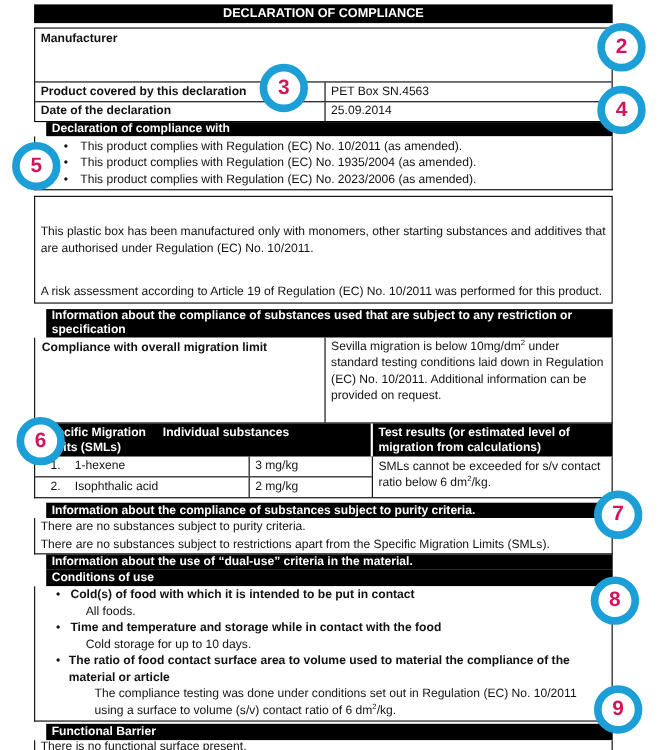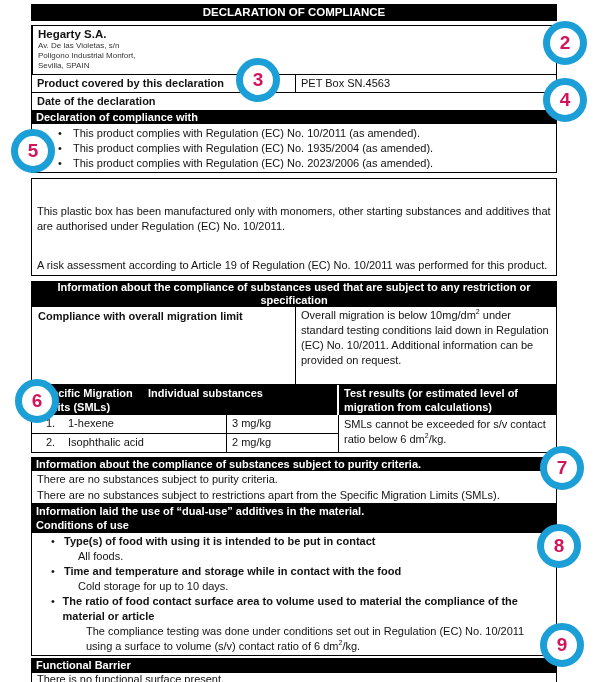--- a/index.html
+++ b/index.html
@@ -10,21 +10,21 @@
     font-family: "Liberation Sans", sans-serif; color: #121212; padding-left: 24px;
   }
   .doc { position: absolute; left: 31px; top: 4px; width: 526px; font-size: 11px; line-height: 15px; }
 
   .title-bar {
     background: #000; color: #fff; font-weight: 700; text-align: center;
     font-size: 11.5px; height: 17px; line-height: 17px; margin-bottom: 4px;
   }
   .bar {
     background: #000; color: #fff; font-weight: 700;
-    font-size: 11px; line-height: 14px; padding: 0 5px;
+    font-size: 11px; line-height: 14px; padding: 0 5px; margin-left: 11px;
   }
   .box { border: 1px solid #000; background: #fff; }
 
   
   .info-row { display: flex; }
   .info-row + .info-row { border-top: 1px solid #000; }
   .info-left { width: 263px; padding: 2px 5px; font-weight: 700; }
   .info-right { flex: 1; border-left: 1px solid #000; padding: 2px 5px; }
   .mfr-row { height: 48px; }
   .mfr-name { font-weight: 700; font-size: 11.5px; line-height: 13px; }
@@ -32,21 +32,21 @@
   .slim-row .info-left, .slim-row .info-right { padding-top: 1px; padding-bottom: 1px; }
 
   
   .bullets-box { padding: 2px 0 1px; border-top: none; }
   .bullet-line { display: flex; padding-left: 26px; line-height: 15px; }
   .bullet-line .dot { width: 15px; }
 
   .para-box { margin-top: 5px; padding: 1px 5px 2px; }
   .para-box .para { line-height: 15px; margin-top: 24px; }
 
-  .header2 { margin-top: 5px; line-height: 13px; padding: 0 5px; text-align: center; }
+  .header2 { margin-top: 5px; line-height: 13px; padding: 0 5px; }
 
   
   .compliance { display: flex; min-height: 78px; border-top: none; }
   .comp-left { width: 263px; padding: 2px 5px 2px 6px; font-weight: 700; }
   .comp-right { flex: 1; border-left: 1px solid #000; padding: 1px 5px; line-height: 15px; }
 
   
   .subs-header { display: flex; background: #000; color: #fff; font-weight: 700; min-height: 30px; }
   .subs-header .hc { padding: 1px 5px; line-height: 14px; }
   .hc1 { width: 194px; }
@@ -96,33 +96,29 @@
 </head>
 <body>
 
 <div class="page">
   <div class="doc">
 
     <div class="title-bar">DECLARATION OF COMPLIANCE</div>
 
     <div class="box">
       <div class="info-row mfr-row">
-        <div class="info-right">
-          <div class="mfr-name">Hegarty S.A.</div>
-          <div class="addr-line">Av. De las Violetas, s/n</div>
-          <div class="addr-line">Poligono Industrial Monfort,</div>
-          <div class="addr-line">Sevilla, SPAIN</div>
-        </div>
+        <div class="info-left">Manufacturer</div>
       </div>
       <div class="info-row slim-row">
         <div class="info-left">Product covered by this declaration</div>
         <div class="info-right">PET Box SN.4563</div>
       </div>
       <div class="info-row slim-row">
         <div class="info-left">Date of the declaration</div>
+        <div class="info-right">25.09.2014</div>
       </div>
     </div>
 
     <div class="bar" style="line-height:13px;">Declaration of compliance with</div>
 
     <div class="box bullets-box">
       <div class="bullet-line">
         <span class="dot">•</span>
         <span>This product complies with Regulation (EC) No. 10/2011 (as amended).</span>
       </div>
@@ -139,21 +135,21 @@
     <div class="box para-box">
       <div class="para">This plastic box has been manufactured only with monomers, other starting substances and additives that are authorised under Regulation (EC) No. 10/2011.</div>
       <div class="para">A risk assessment according to Article 19 of Regulation (EC) No. 10/2011 was performed for this product.</div>
     </div>
 
     <div class="bar header2">Information about the compliance of substances used that are subject to any restriction or specification</div>
 
     <div class="box compliance">
       <div class="comp-left">Compliance with overall migration limit</div>
       <div class="comp-right">
-        <span>Overall migration is below 10mg/dm</span><sup>2</sup><span> under standard testing conditions laid down in Regulation (EC) No. 10/2011. Additional information can be provided on request.</span>
+        <span>Sevilla migration is below 10mg/dm</span><sup>2</sup><span> under standard testing conditions laid down in Regulation (EC) No. 10/2011. Additional information can be provided on request.</span>
       </div>
     </div>
 
     <div class="subs-header">
       <div class="hc hc2">Specific Migration Limits (SMLs)</div>
       <div class="hc hc1">Individual substances</div>
       <div class="hc hc3">Test results (or estimated level of migration from calculations)</div>
     </div>
 
     <div class="subs-body">
@@ -175,27 +171,27 @@
         <span>SMLs cannot be exceeded for s/v contact ratio below 6 dm</span><sup>2</sup><span>/kg.</span>
       </div>
     </div>
 
     <div class="bar purity-bar">Information about the compliance of substances subject to purity criteria.</div>
     <div class="box purity-box">
       <div class="pline">There are no substances subject to purity criteria.</div>
       <div class="pline">There are no substances subject to restrictions apart from the Specific Migration Limits (SMLs).</div>
     </div>
 
-    <div class="bar">Information laid the use of “dual-use” additives in the material.</div>
+    <div class="bar">Information about the use of “dual-use” criteria in the material.</div>
 
     <div class="bar" style="line-height:15px;">Conditions of use</div>
     <div class="box cond-box">
       <div class="cond-title">
         <span class="dot">•</span>
-        <span>Type(s) of food with using it is intended to be put in contact</span>
+        <span>Cold(s) of food with which it is intended to be put in contact</span>
       </div>
       <div class="cond-detail">All foods.</div>
       <div class="cond-title">
         <span class="dot">•</span>
         <span>Time and temperature and storage while in contact with the food</span>
       </div>
       <div class="cond-detail">Cold storage for up to 10 days.</div>
       <div class="cond-title">
         <span class="dot">•</span>
         <span>The ratio of food contact surface area to volume used to material the compliance of the material or article</span>

